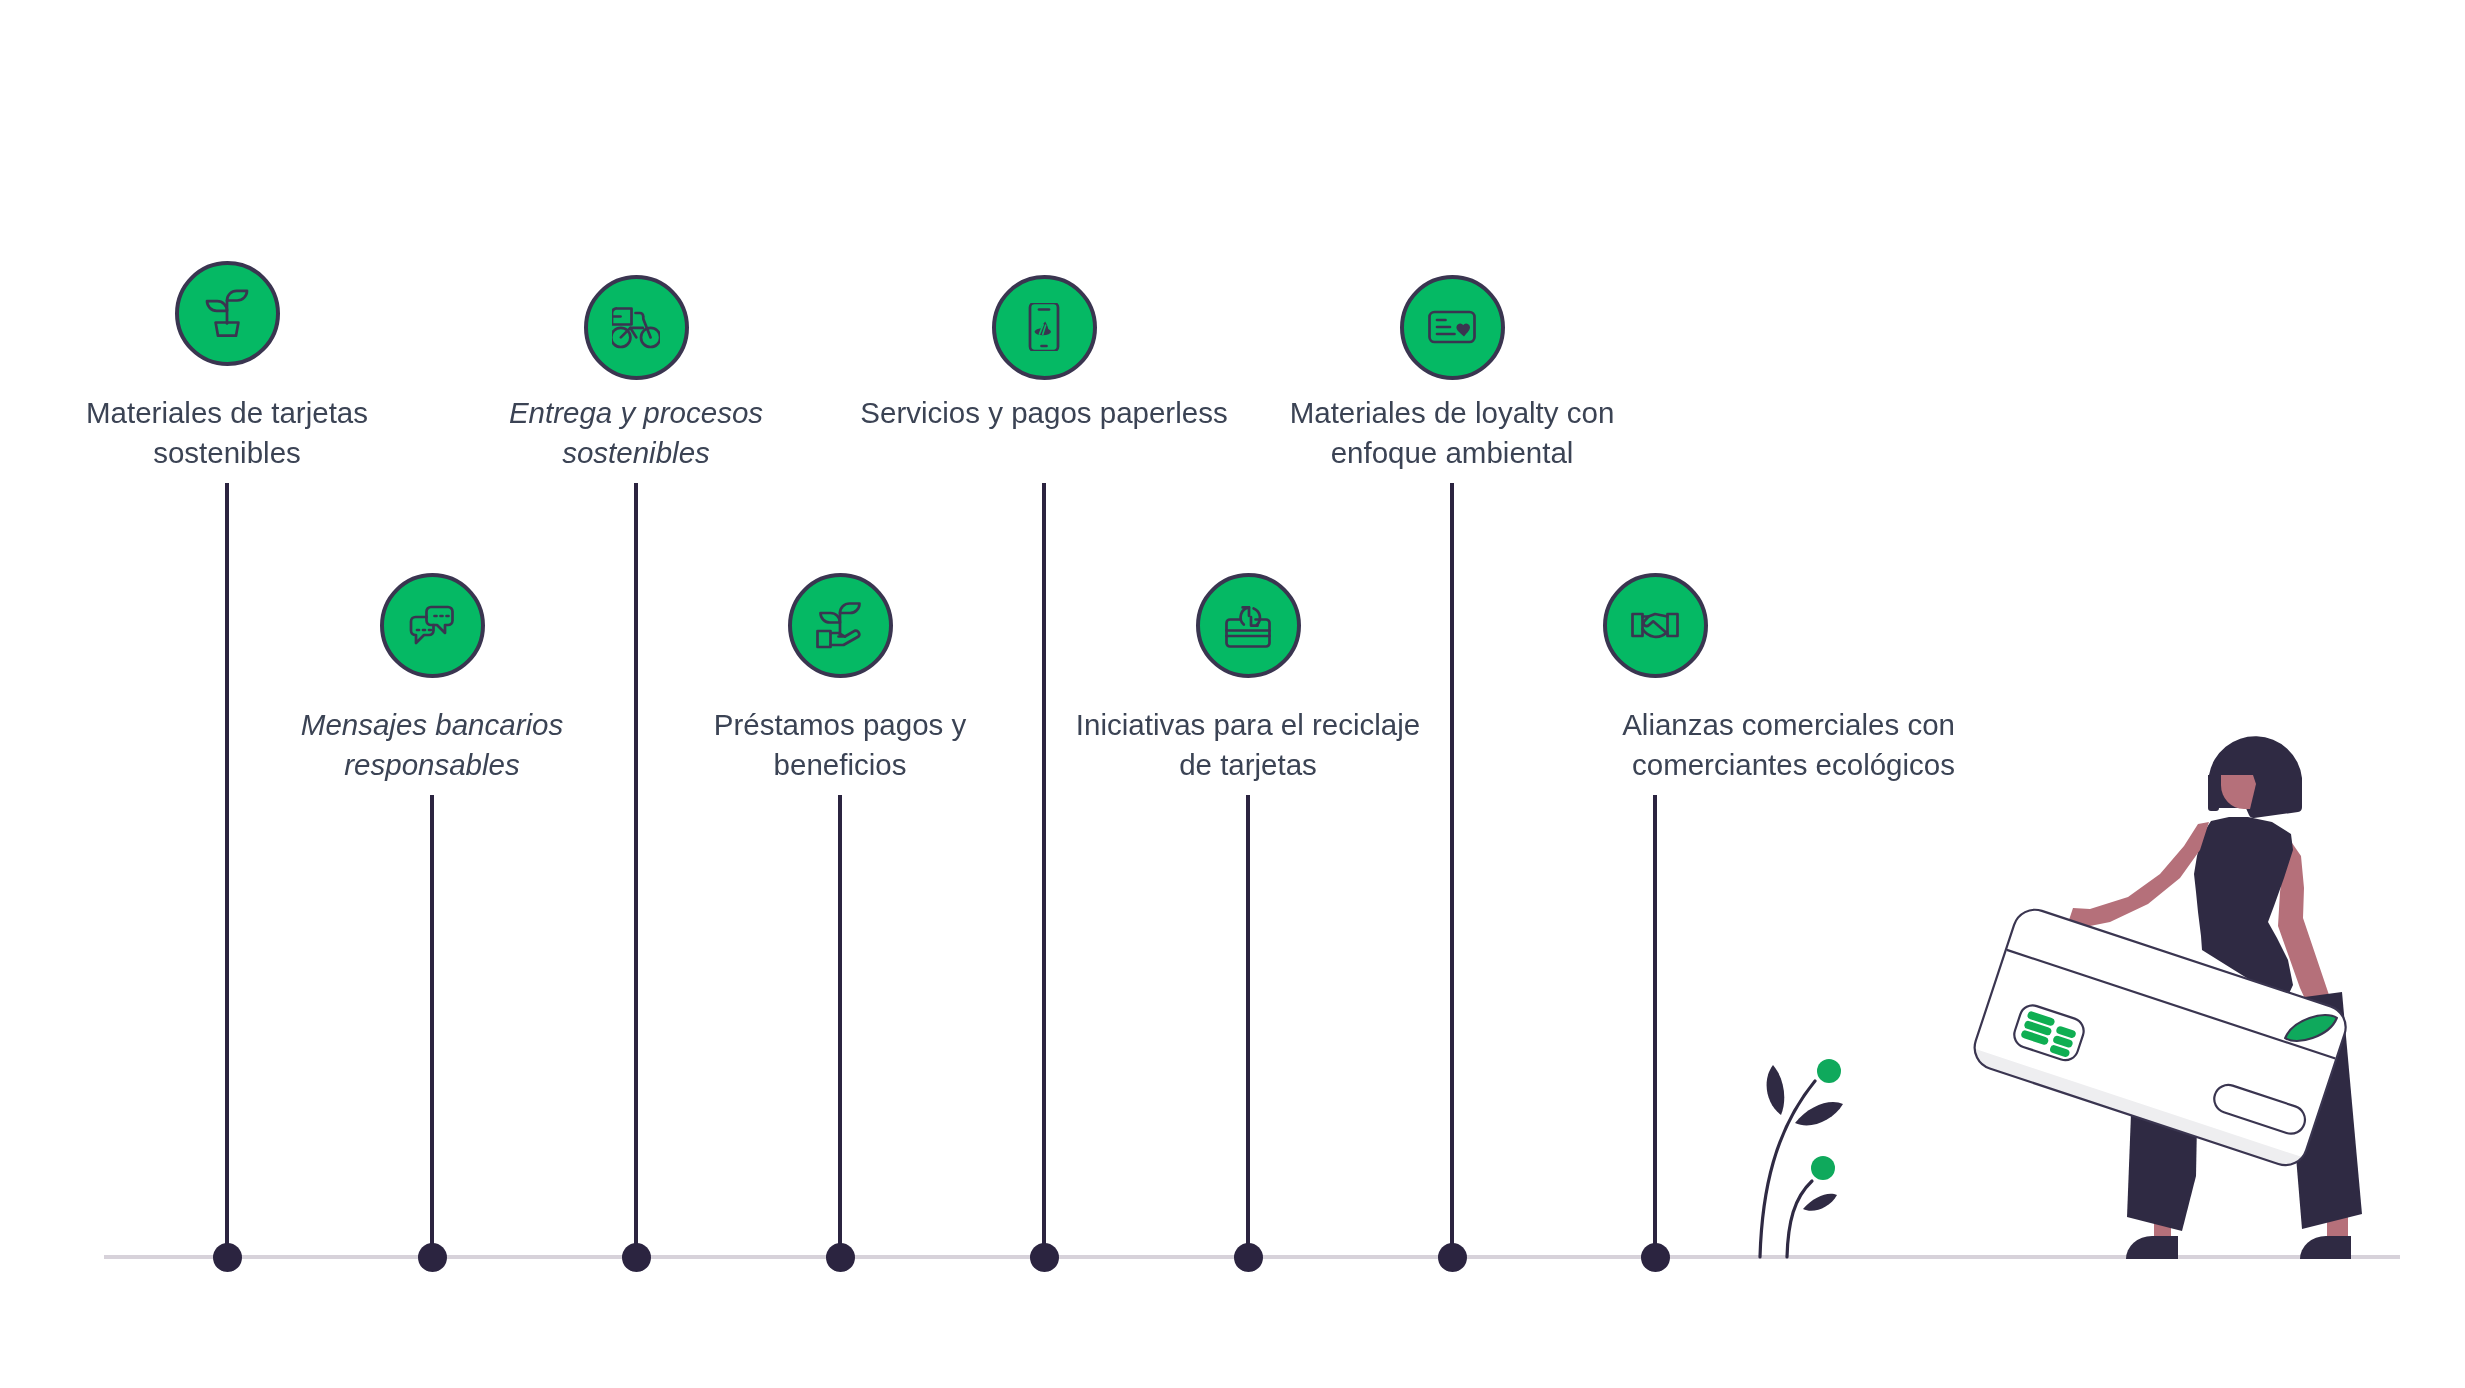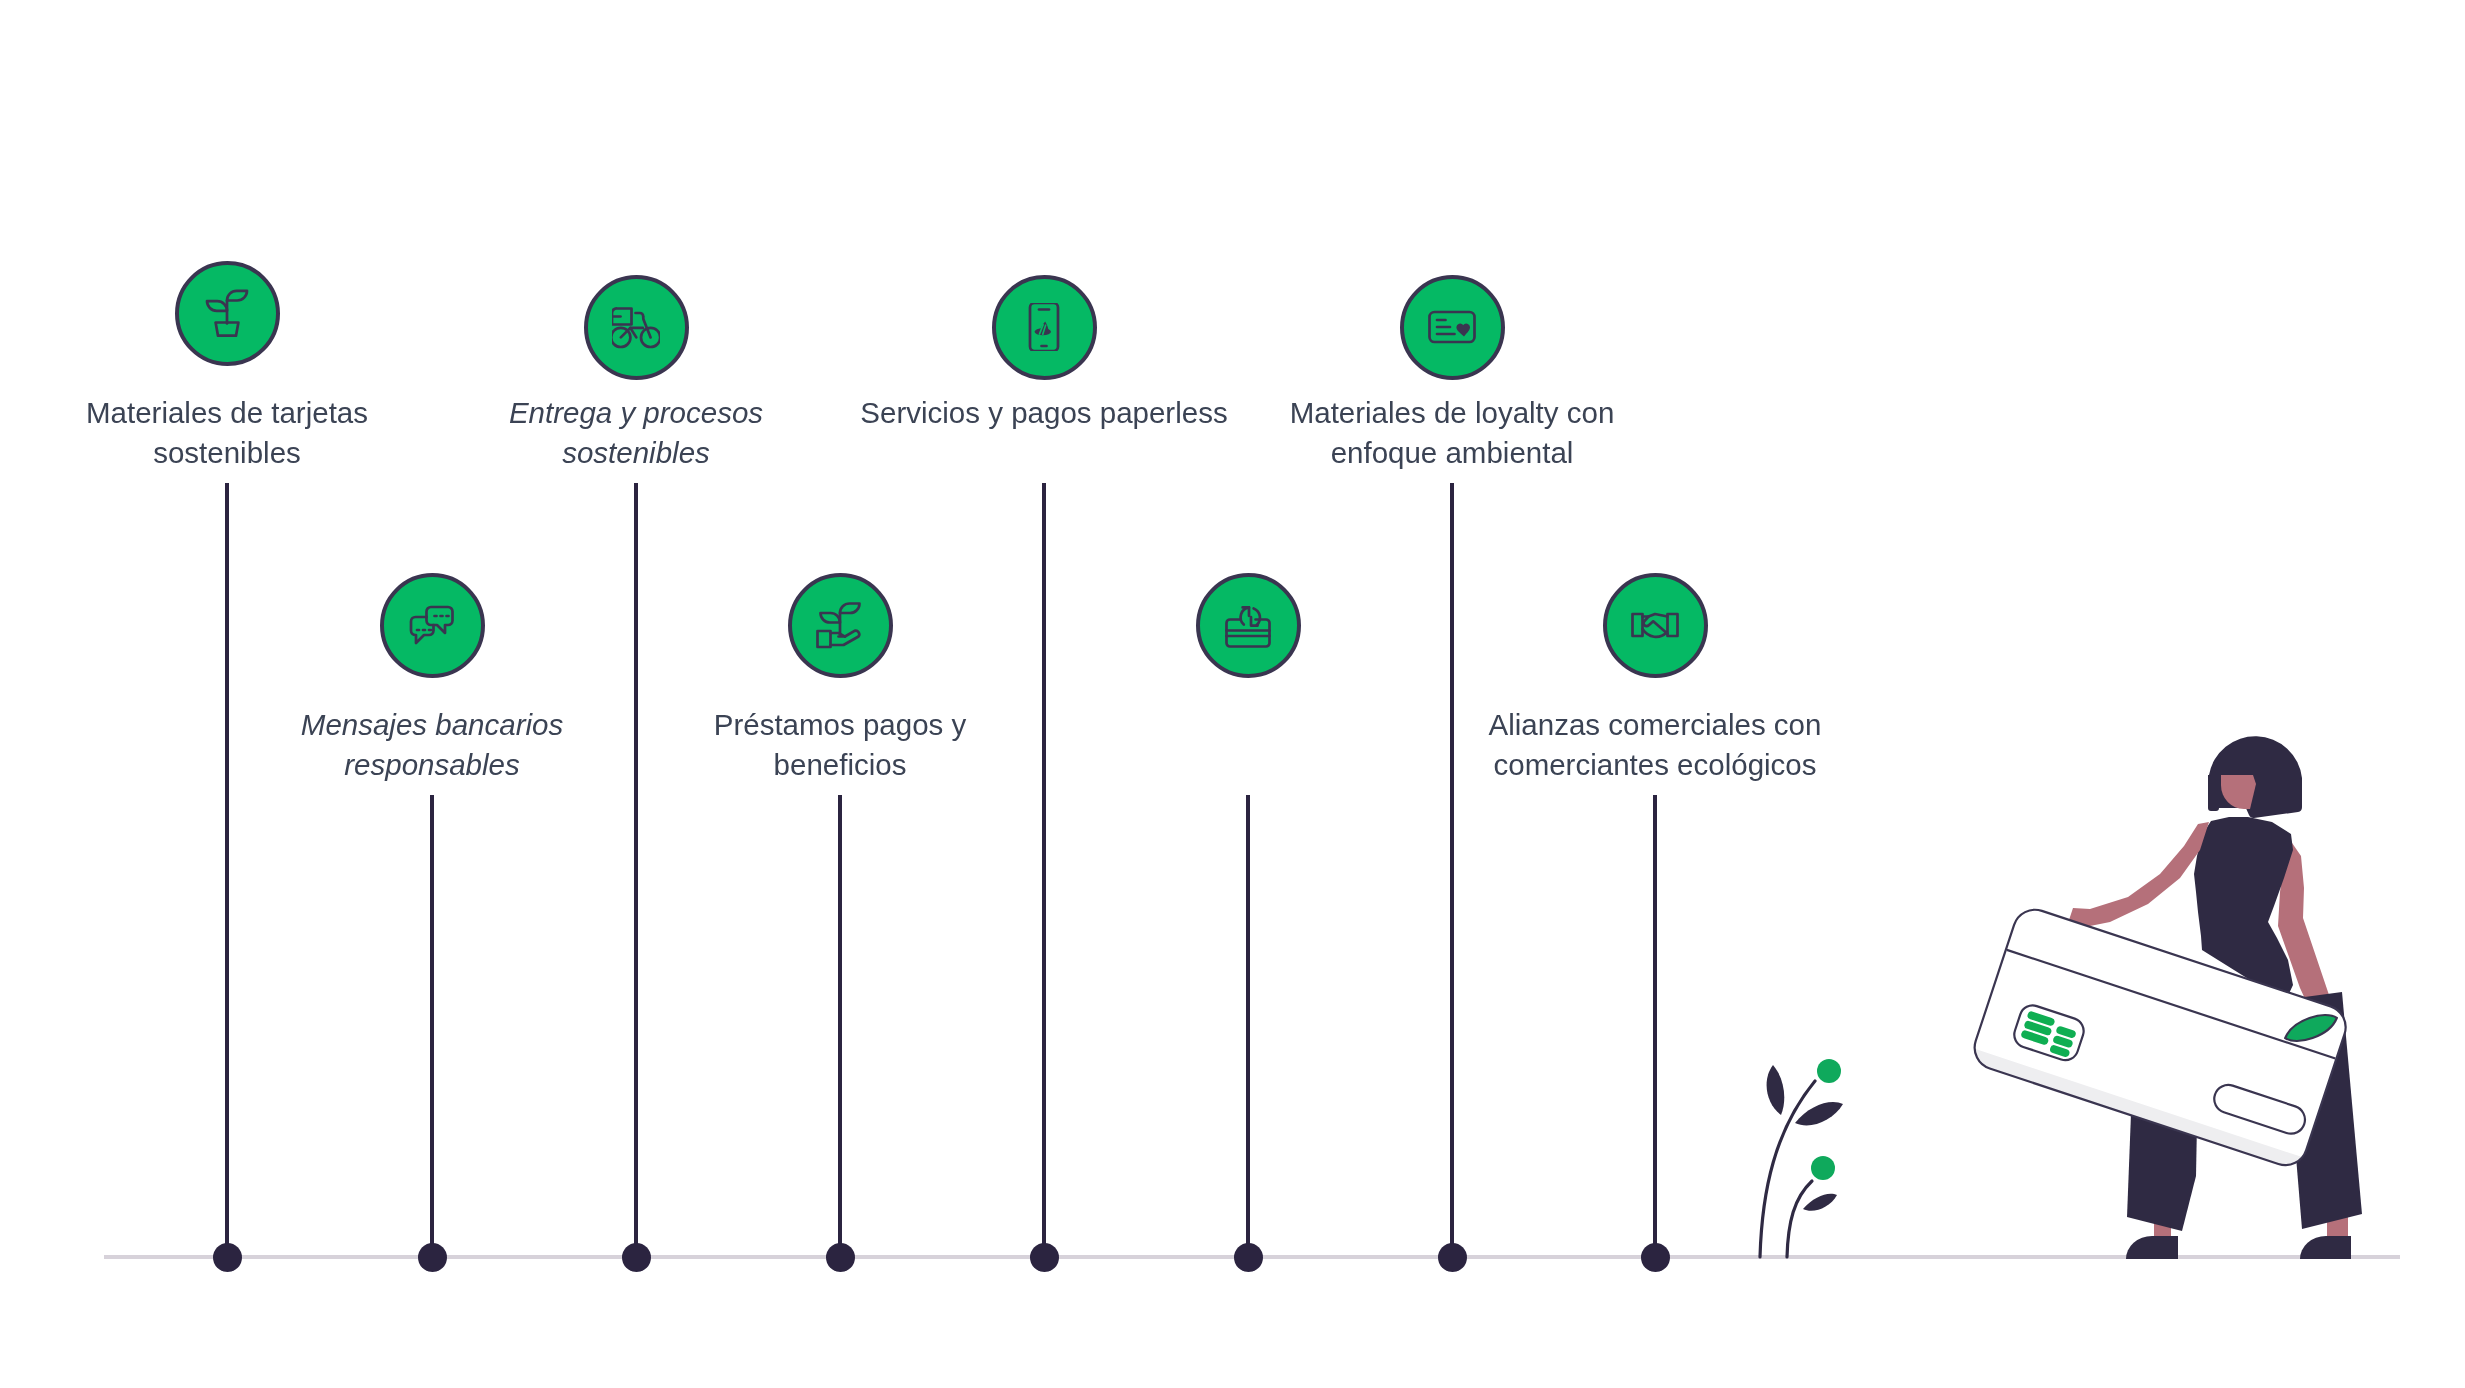--- a/index.html
+++ b/index.html
@@ -167,20 +167,24 @@
         <g fill="none" stroke="#3a3550" stroke-width="2.7" stroke-linecap="round" stroke-linejoin="round">
 <path d="M16.5 18.5 h-10.5 a3.5 3.5 0 0 0 -3.5 3.5 v20 a3.5 3.5 0 0 0 3.5 3.5 h36 a3.5 3.5 0 0 0 3.5 -3.5 v-20 a3.5 3.5 0 0 0 -3.5 -3.5 h-10.5"></path>
 <path d="M2.5 29.5 h43 M2.5 35 h43"></path>
 <path d="M19.8 23.6 a10 10 0 0 1 5.2 -17.2"></path>
 <path d="M18.6 6.4 h6.4 v8.4"></path>
 <path d="M29.6 7.4 a10 10 0 0 1 3.2 16.6"></path>
 <path d="M33.6 24.6 h-6.6 v-8.4"></path>
 </g>
       </svg>
     </div>
+  <div class="label" style="left:948px;top:705px;width:600px;">
+      <span>Iniciativas para el reciclaje</span>
+      <span>de tarjetas</span>
+    </div>
   <div class="stem" style="left:1246.3px;top:795px;height:462px;"></div>
   <div class="dot" style="left:1233.5px;top:1242.5px;"></div>
   <div class="circle" style="left:1399.5px;top:274.5px;">
       <svg width="48" height="48" viewBox="0 0 48 48">
         <g fill="none" stroke="#3a3550" stroke-width="2.7" stroke-linecap="round" stroke-linejoin="round">
 <rect x="1.5" y="9" width="45" height="30" rx="5"></rect>
 <path d="M9 17 h8.5 M9 24 h13 M9 31 h17.5"></path>
 </g>
 <path fill="#3a3550" d="M36 33.5 c-5.8 -4.8 -7.6 -6.6 -7.6 -9.4 a3.8 3.8 0 0 1 6.8 -2.1 a3.8 3.8 0 0 1 6.8 2.1 c0 2.9 -1.8 4.7 -6 9.4 z"></path>
       </svg>
@@ -195,19 +199,19 @@
       <svg width="48" height="48" viewBox="0 0 48 48">
         <g fill="none" stroke="#3a3550" stroke-width="2.7" stroke-linecap="round" stroke-linejoin="round">
 <rect x="1.5" y="13" width="10" height="22"></rect>
 <rect x="36.5" y="13" width="10" height="22"></rect>
 <path d="M11.5 15.5 h6 l6.5 -2.5 l12.5 2.5"></path>
 <path d="M17.5 15.5 l-4 4.5 a3 3 0 0 0 4.2 4.3 l4.5 -4 l14.3 12.4"></path>
 <path d="M11.5 28 c6 9 17 10.5 24 3.5"></path>
 </g>
       </svg>
     </div>
-  <div class="label" style="left:1355px;top:705px;width:600px;">
+  <div class="label" style="left:1355px;top:705px;width:600px;text-align:right;">
       <span>Alianzas comerciales con</span>
       <span>comerciantes ecológicos</span>
     </div>
   <div class="stem" style="left:1653.3px;top:795px;height:462px;"></div>
   <div class="dot" style="left:1640.5px;top:1242.5px;"></div>
 </div>
 
 </body></html>

